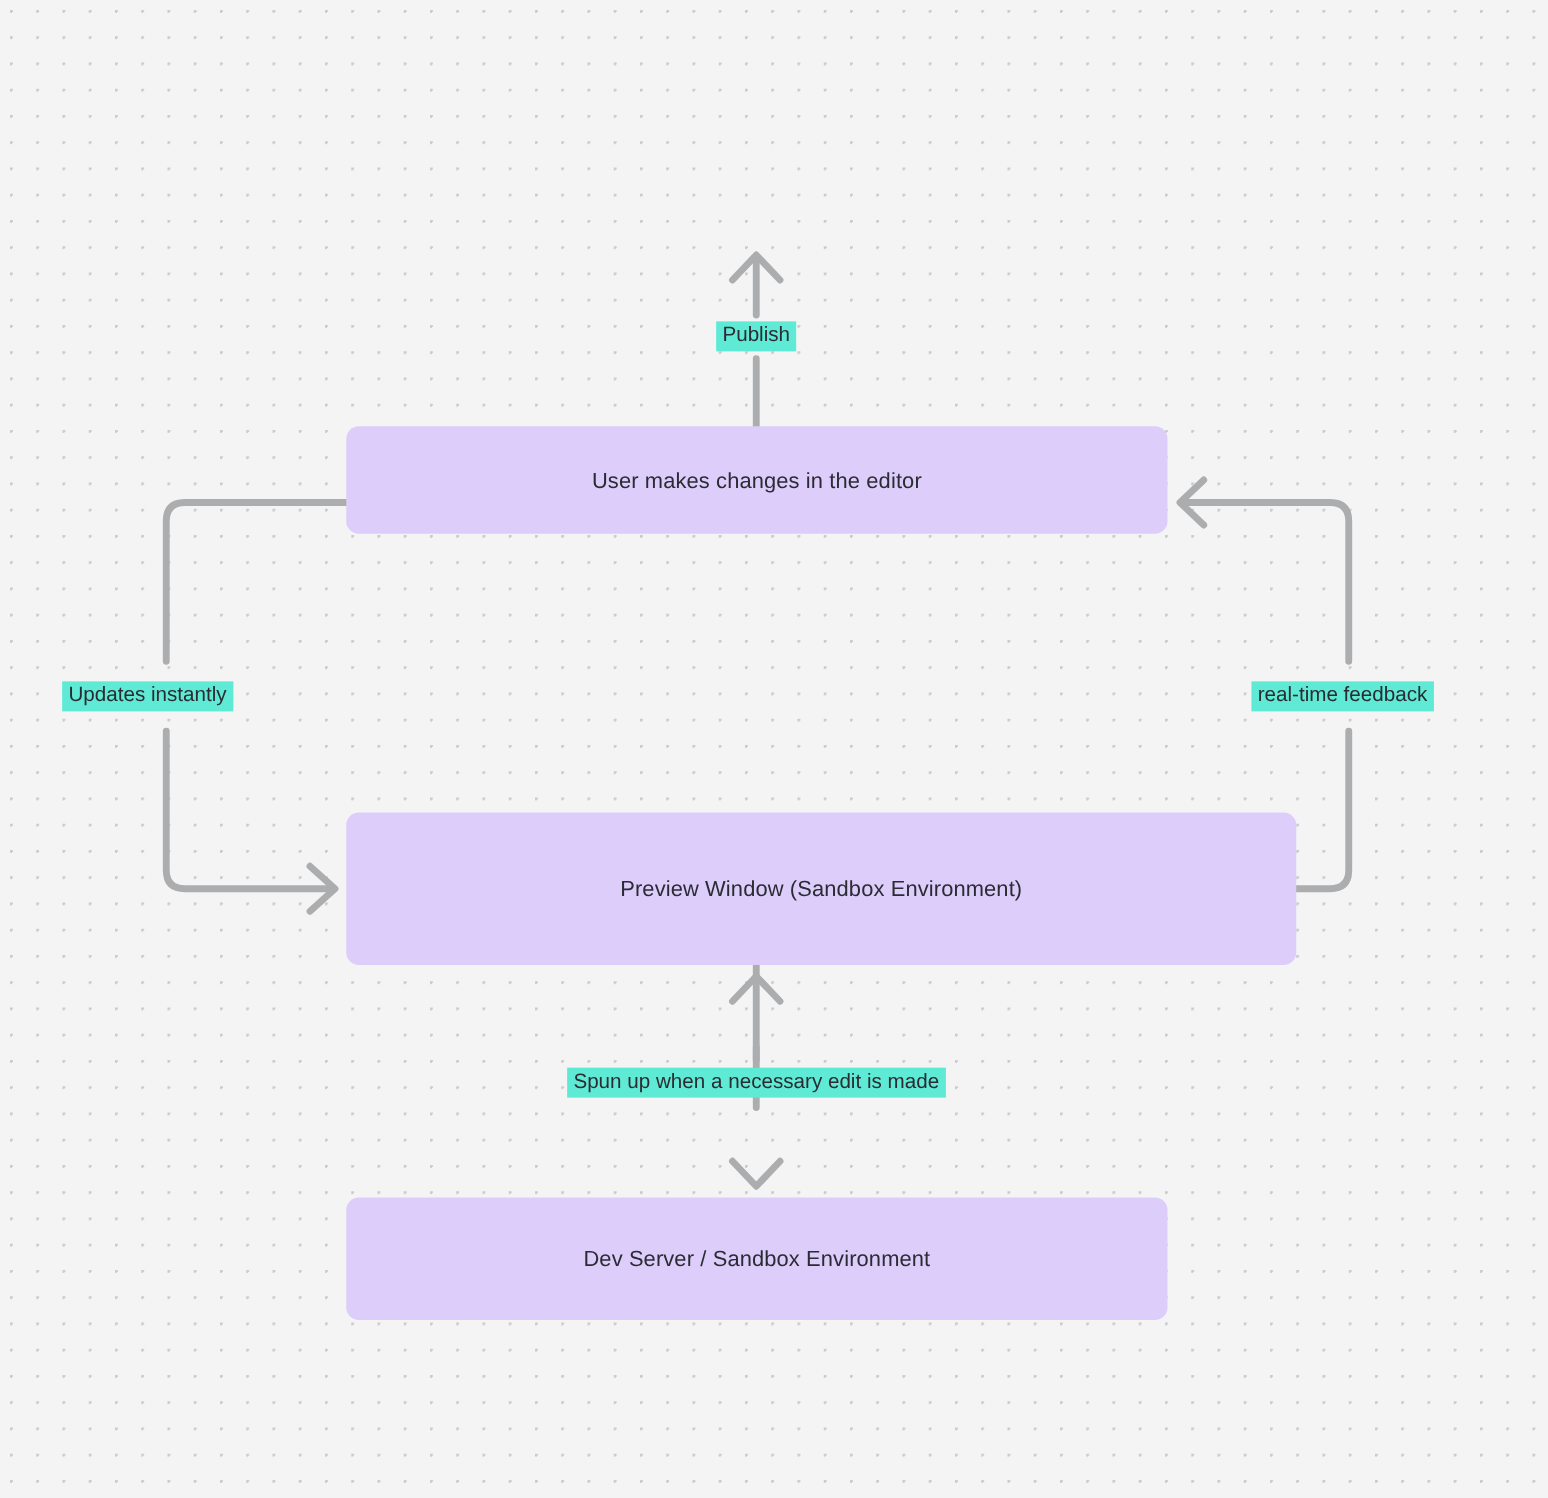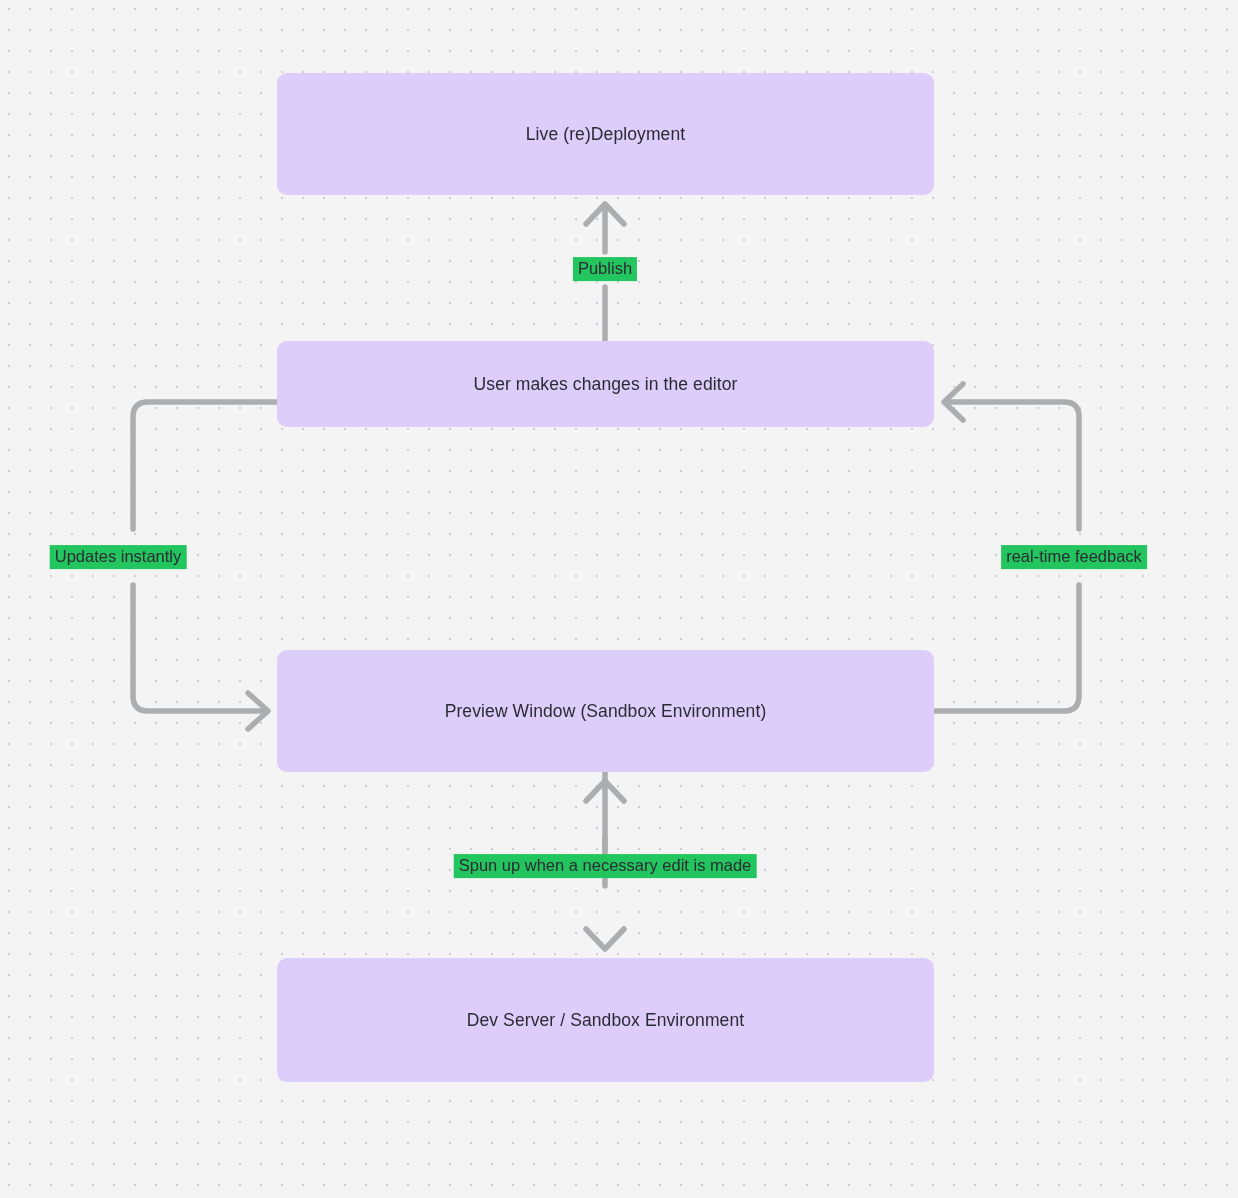--- a/index.html
+++ b/index.html
@@ -53,21 +53,21 @@
     letter-spacing: 0.1px;
     text-align: center;
     padding: 0 16px;
   }
 
   .edge-label {
     position: absolute;
     color: #2b2b33;
     font-size: 16.5px;
     white-space: nowrap;
-    background-color: #22c55e;
+    background-color: #5eead4;
     padding: 2px 5px;
     line-height: 1.2;
   }
 </style>
 </head>
 <body>
 
 <div id="dot-grid"></div>
 
 <div id="canvas">
@@ -93,33 +93,30 @@
     </g>
 
     <g>
       <path d="M 605 838 L 605 886" stroke="#abadae" stroke-width="5.5" fill="none" stroke-linecap="round"></path>
       <path d="M 605 772 L 605 848" stroke="#abadae" stroke-width="5.5" fill="none" stroke-linecap="round" transform="translate(0,0)"></path>
       <path d="M 586 801 L 605 781 L 624 801" stroke="#abadae" stroke-width="5.5" fill="none" stroke-linecap="round" stroke-linejoin="round"></path>
       <path d="M 586 929 L 605 949 L 624 929" stroke="#abadae" stroke-width="5.5" fill="none" stroke-linecap="round" stroke-linejoin="round"></path>
     </g>
   </svg>
 
-  <div class="node" style="left:277px; top:73px; width:657px; height:122px;">
-    <span>Live (re)Deployment</span>
-  </div>
 
   <div class="node" style="left:277px; top:341px; width:657px; height:86px;">
     <span>User makes changes in the editor</span>
   </div>
 
-  <div class="node" style="left:277px; top:650px; width:657px; height:122px;">
+  <div class="node" style="left:277px; top:650px; width:760px; height:122px;">
     <span>Preview Window (Sandbox Environment)</span>
   </div>
 
-  <div class="node" style="left:277px; top:958px; width:657px; height:124px;">
+  <div class="node" style="left:277px; top:958px; width:657px; height:98px;">
     <span>Dev Server / Sandbox Environment</span>
   </div>
 
   <div class="edge-label" style="left:605px; top:269px; transform:translate(-50%,-50%);">Publish</div>
 
   <div class="edge-label" style="left:118px; top:557px; transform:translate(-50%,-50%);">Updates instantly</div>
 
   <div class="edge-label" style="left:1074px; top:557px; transform:translate(-50%,-50%);">real-time feedback</div>
 
   <div class="edge-label" style="left:605px; top:866px; transform:translate(-50%,-50%);">Spun up when a necessary edit is made</div>

